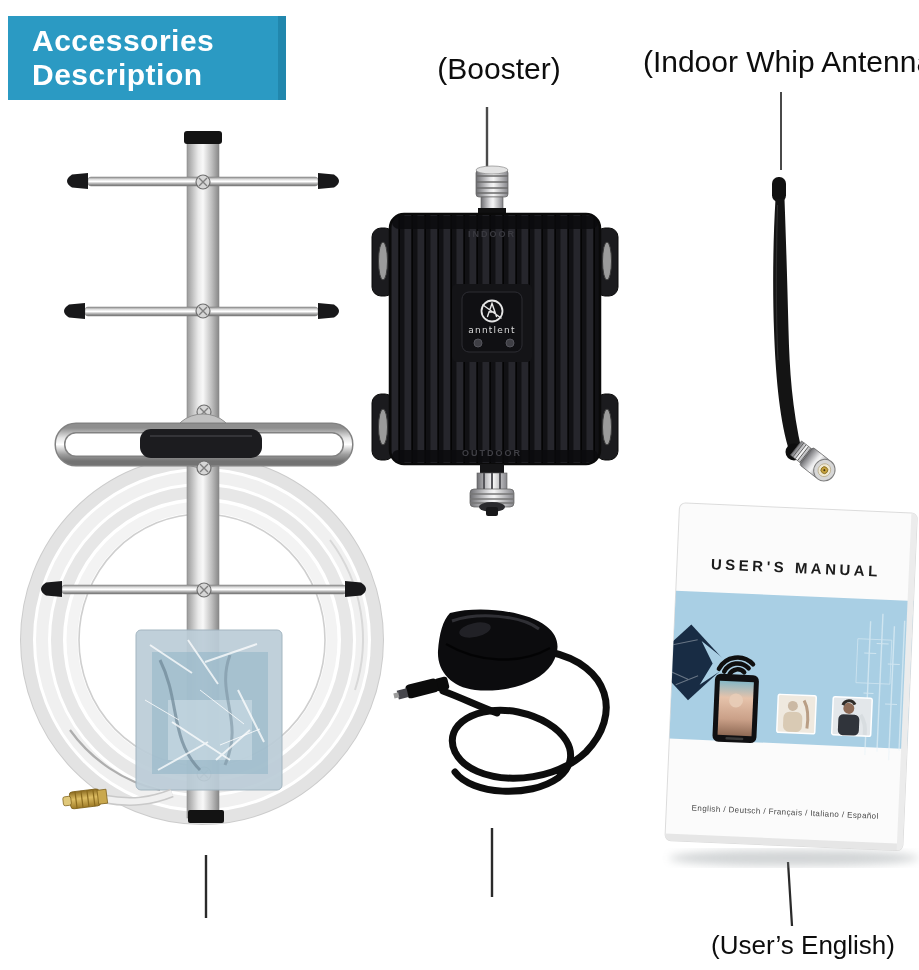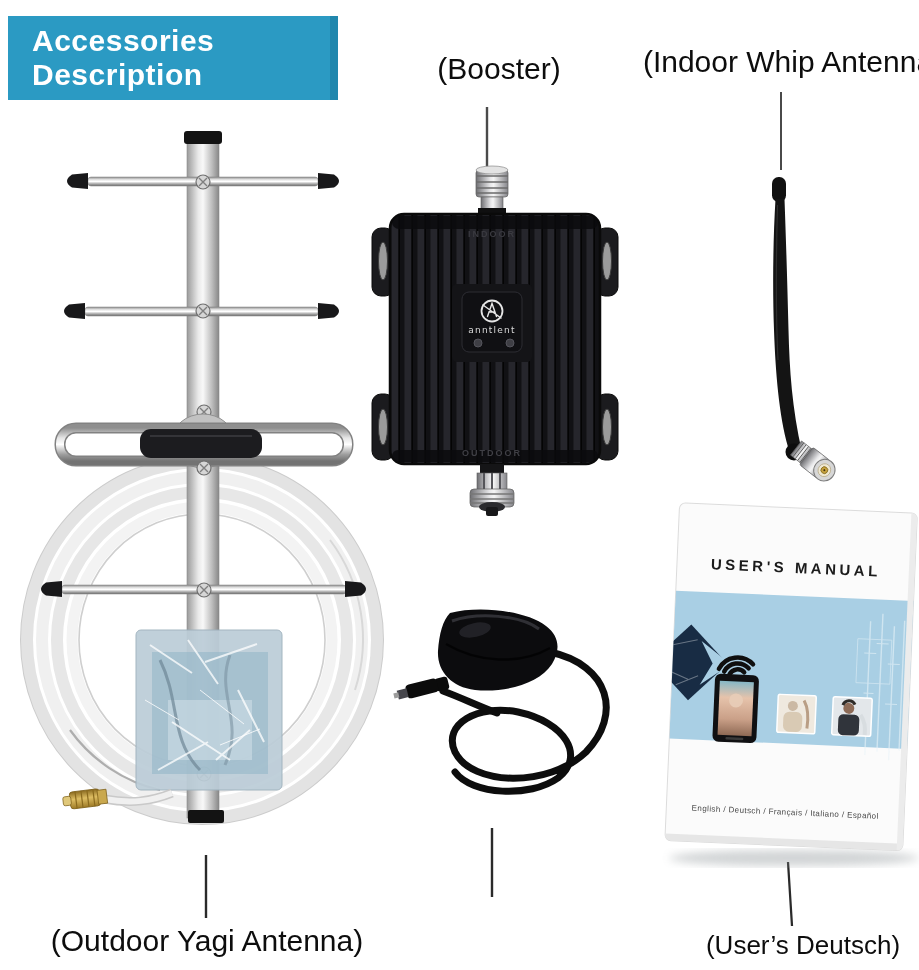--- a/index.html
+++ b/index.html
@@ -1,19 +1,19 @@
 <!DOCTYPE html>
 <html><head>
 <meta charset="utf-8">
 <style>
   html,body{margin:0;padding:0;background:#ffffff;}
   .stage{position:relative;width:919px;height:970px;background:#ffffff;overflow:hidden;
          font-family:"Liberation Sans",sans-serif;}
   .art{position:absolute;left:0;top:0;}
-  .banner{position:absolute;left:8px;top:16px;width:330px;height:84px;background:#2b9ac3;
+  .banner{position:absolute;left:8px;top:16px;width:278px;height:84px;background:#2b9ac3;
           border-right:8px solid #2187ad;display:flex;align-items:center;box-sizing:border-box;
           padding-left:24px;}
   .banner span{color:#ffffff;font-size:30px;font-weight:bold;word-spacing:10px;letter-spacing:.5px;}
   .caption{position:absolute;transform:translateX(-50%);font-size:30px;color:#0d0d0d;
            white-space:nowrap;}
   .cap-booster{left:499px;top:52px;}
   .cap-whip{left:793px;top:45px;}
   .cap-yagi{left:207px;top:924px;}
   .cap-power{left:500px;top:924px;}
   .cap-manual{left:803px;top:930px;font-size:26px;}
@@ -284,15 +284,14 @@
       <text x="791" y="573" text-anchor="middle" font-size="15" font-weight="bold" letter-spacing="3.5" fill="#1b1b1b">USER'S MANUAL</text>
       <text x="791" y="815" text-anchor="middle" font-size="8" letter-spacing="0.4" fill="#474747">English / Deutsch / Français / Italiano / Español</text>
     </g>
   </svg>
 
   <div class="banner">
     <span>Accessories Description</span>
   </div>
   <div class="caption cap-booster">(Booster)</div>
   <div class="caption cap-whip">(Indoor Whip Antenna)</div>
-  <div class="caption cap-yagi">(Outdoor Yagi Antenna)</div>
-  <div class="caption cap-manual">(User’s Deutsch)</div>
+  <div class="caption cap-manual">(User’s English)</div>
 </div>
 
 </body></html>

